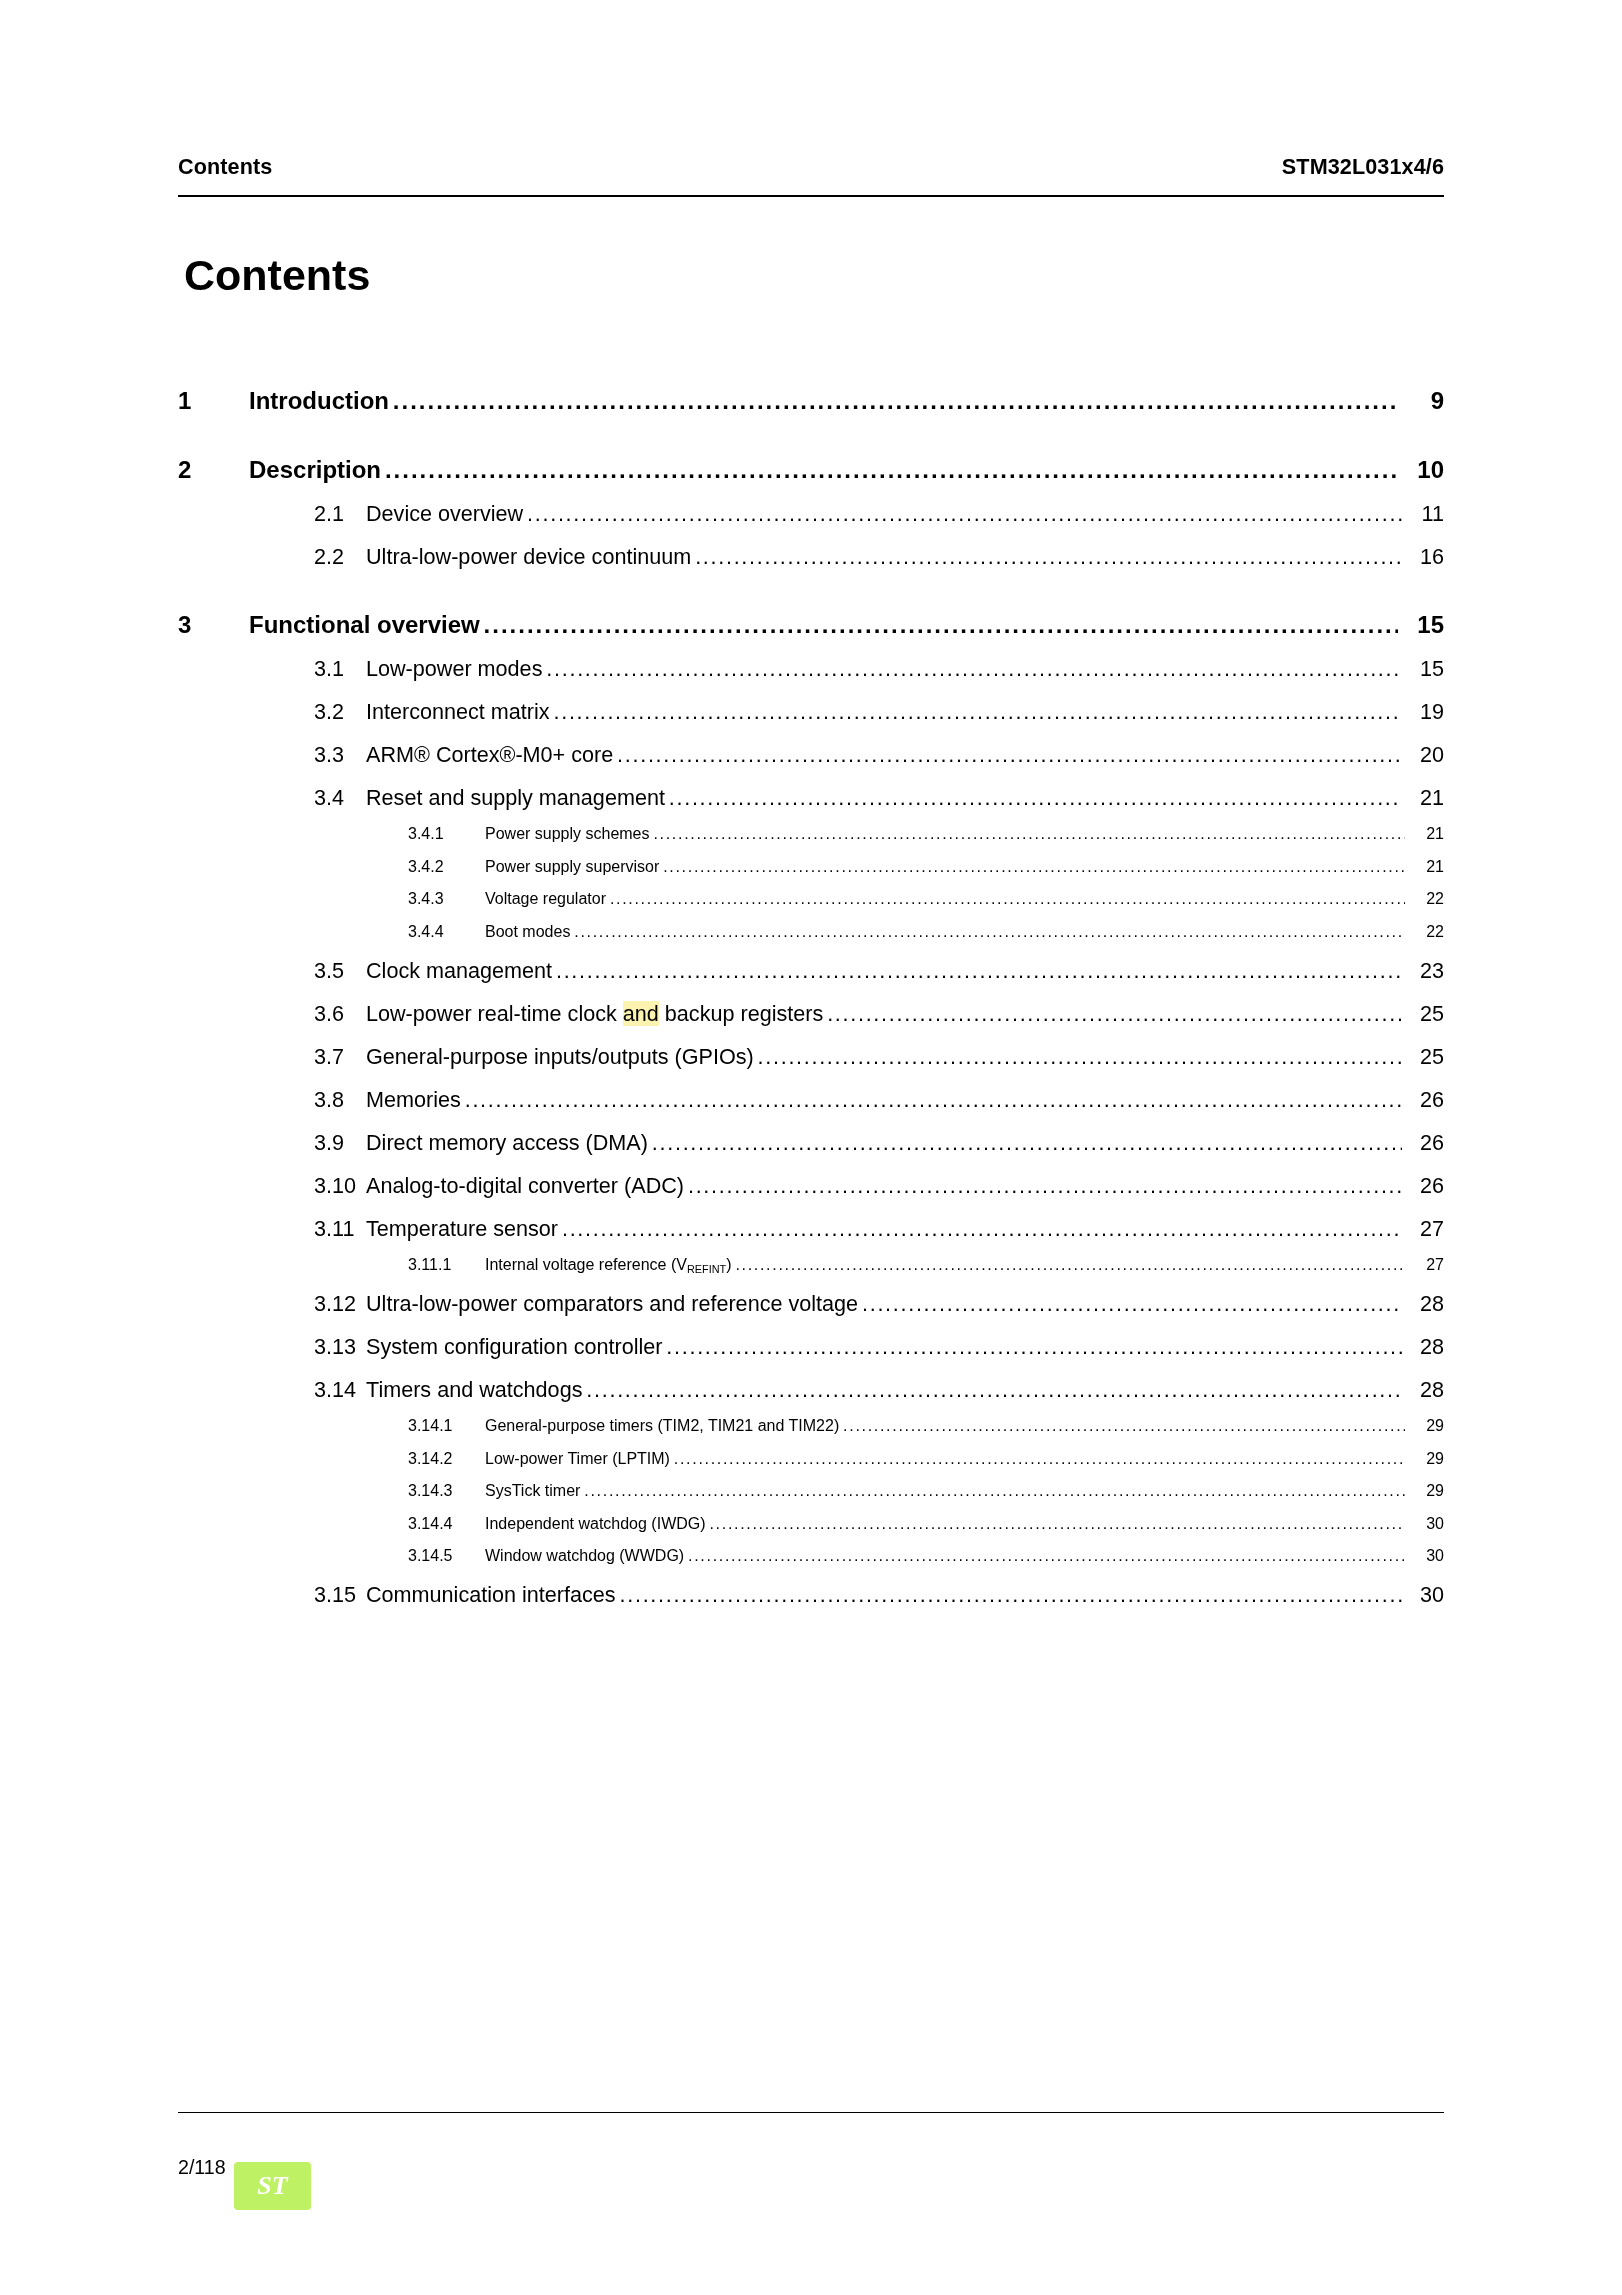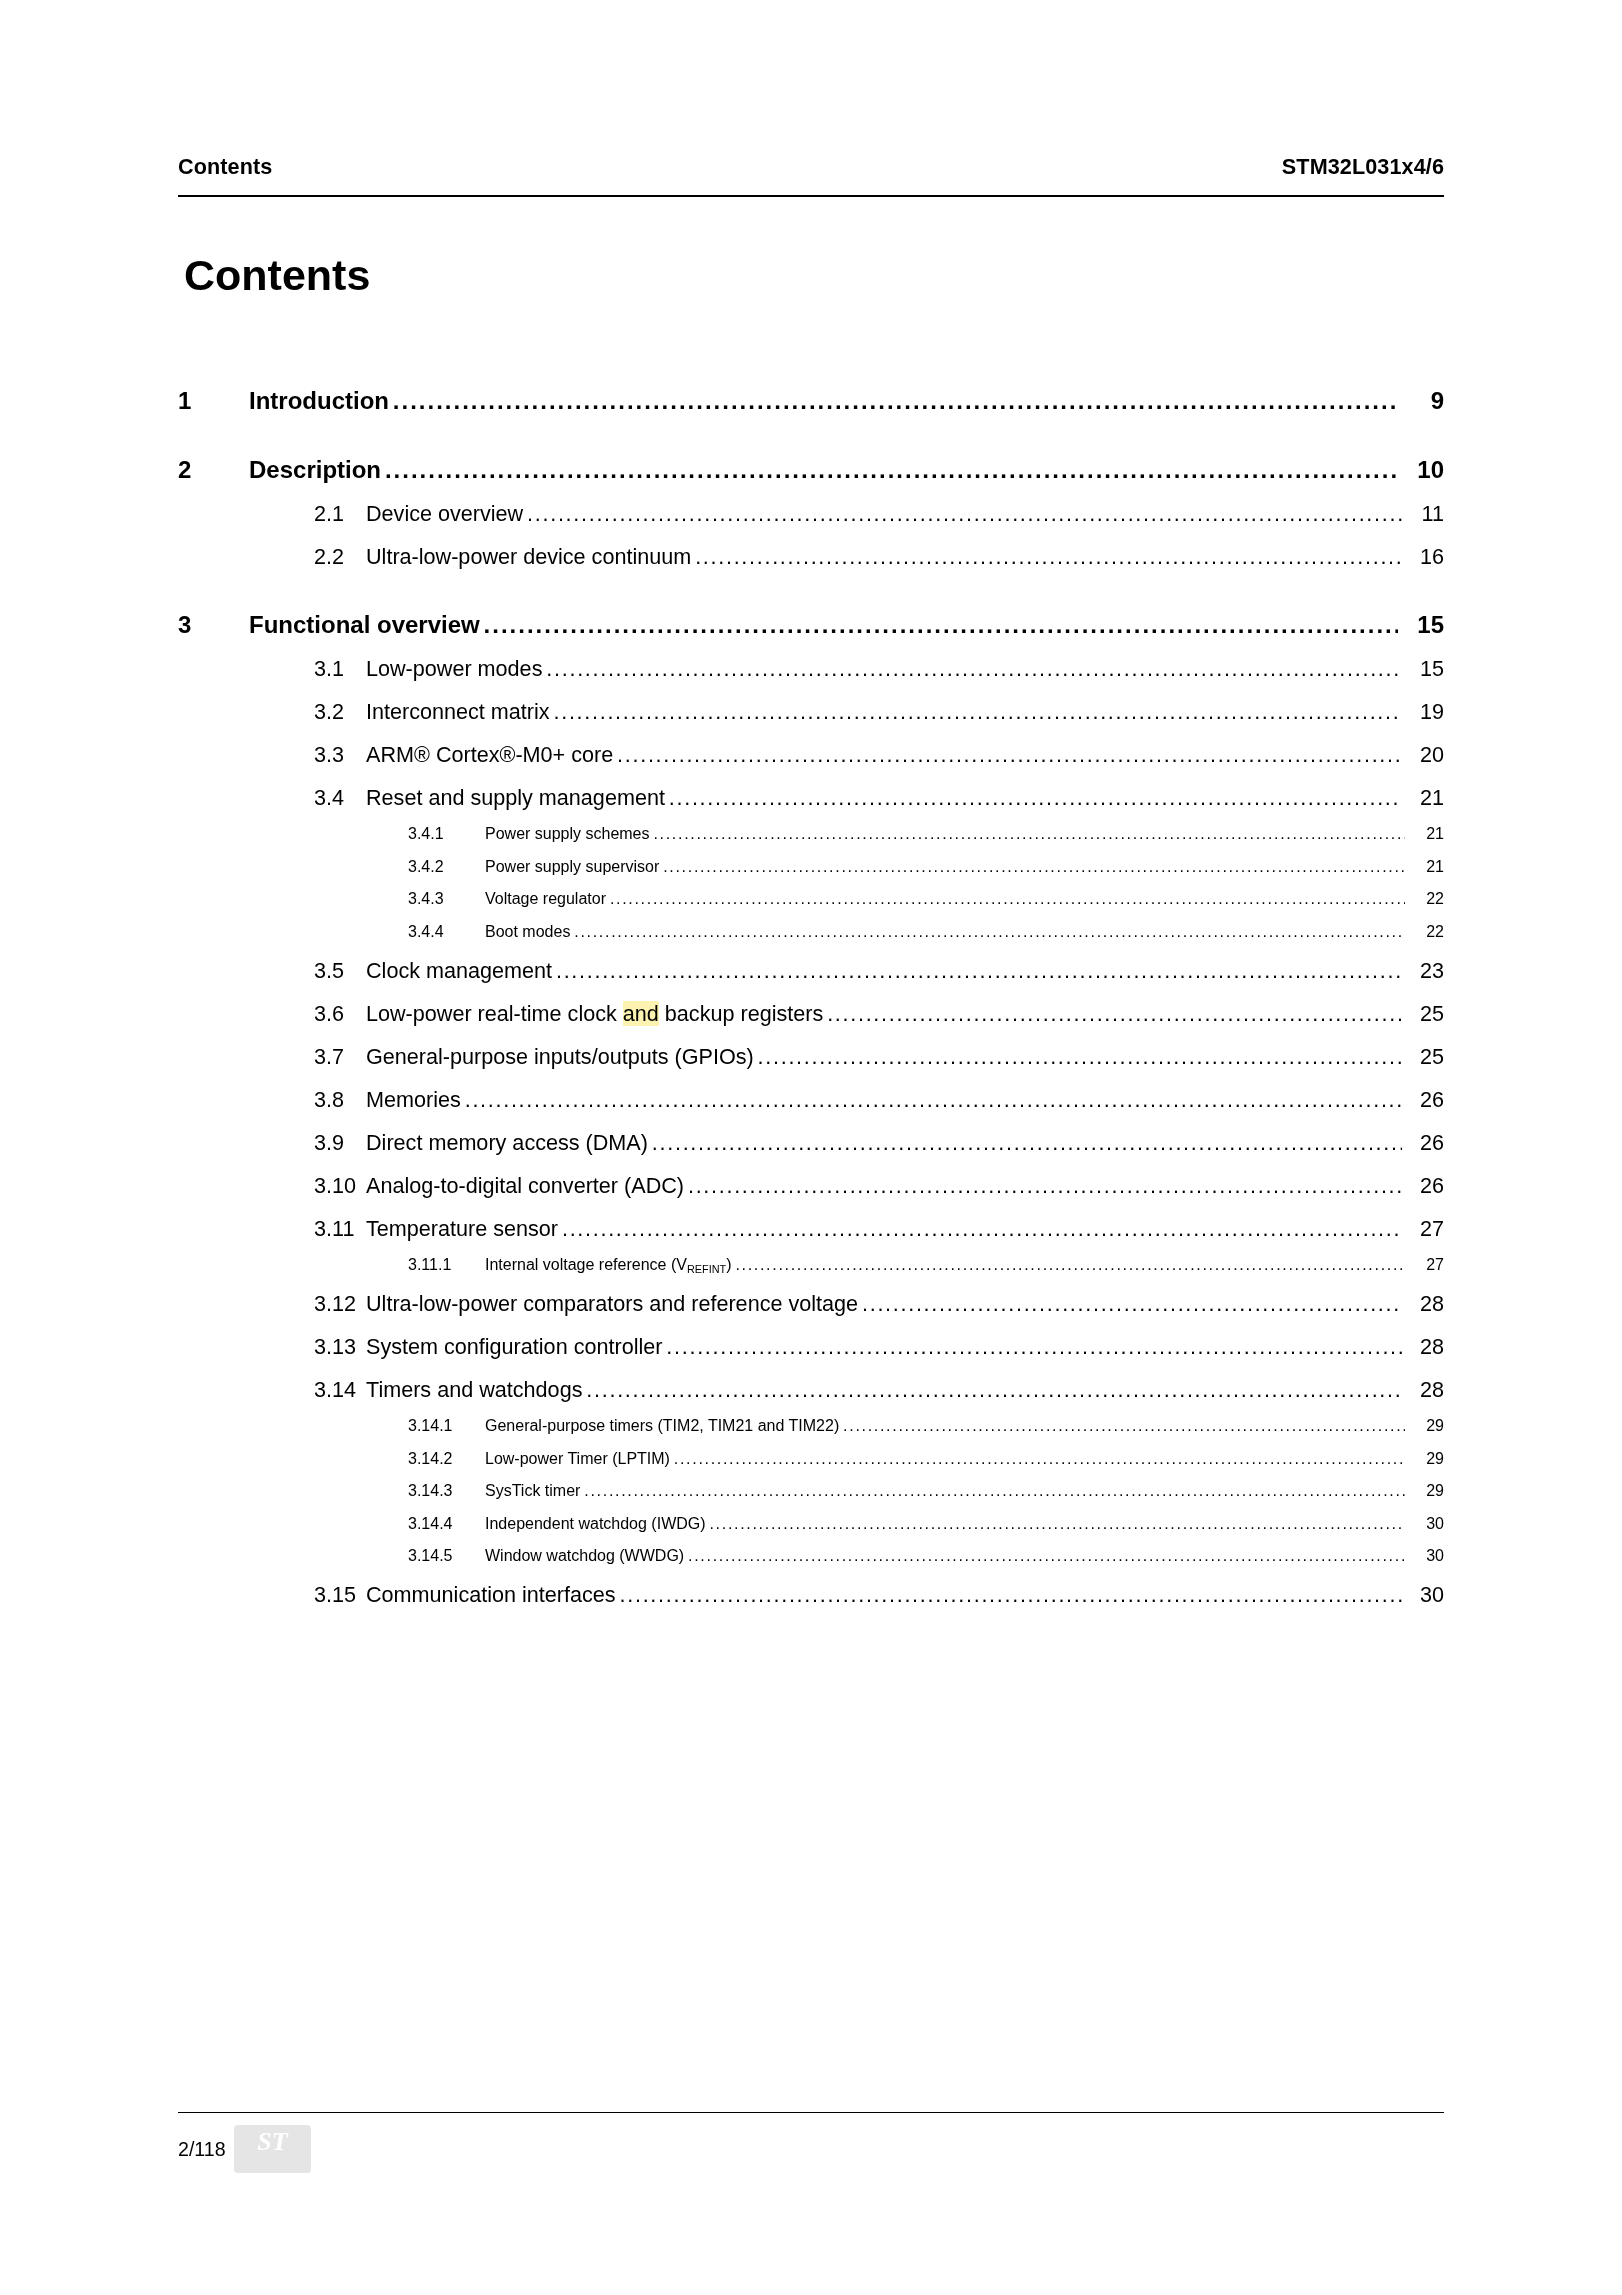--- a/index.html
+++ b/index.html
@@ -165,25 +165,26 @@
   }
   .footer-right {
     flex: 0 0 auto;
     width: 85px;
     display: flex;
     justify-content: flex-end;
   }
   .st-logo {
     width: 77px;
     height: 48px;
-    background: #e5e5e5;
+    background: #bef264;
     border-radius: 3.9px;
     display: flex;
-    align-items: flex-start;
+    align-items: center;
     justify-content: center;
+    margin-top: 37px;
   }
   .st-logo svg { display: block; }
 </style>
 </head>
 <body>
 
 <div class="page">
 
   <div class="header">
     <span>Contents</span>

